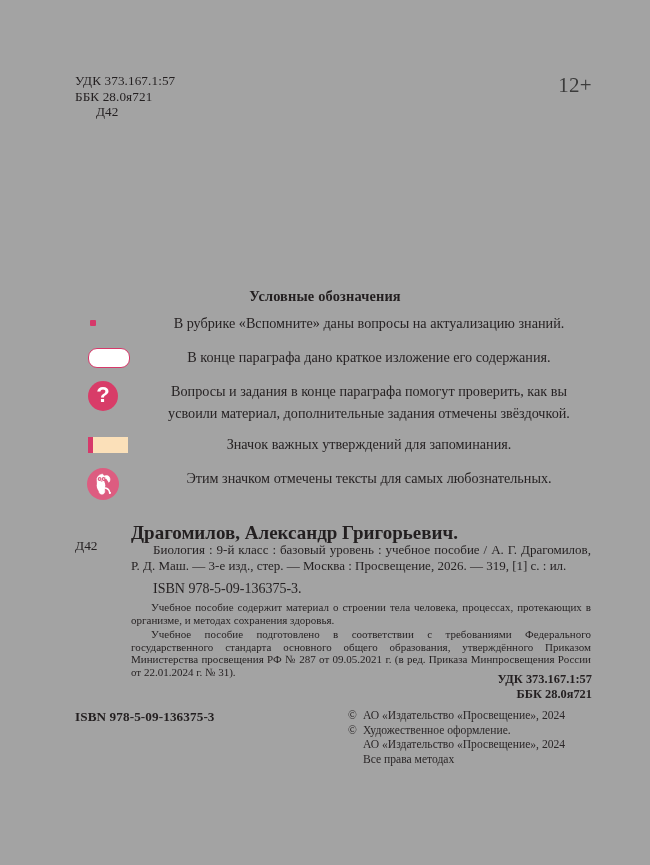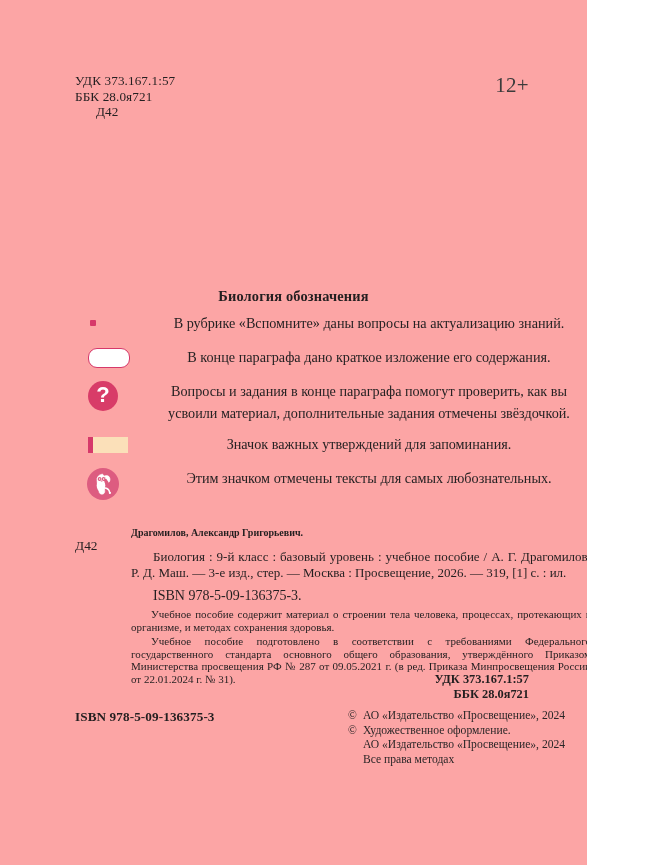--- a/index.html
+++ b/index.html
@@ -2,23 +2,23 @@
 <html lang="ru"><head>
 <meta charset="utf-8">
 <style>
   html, body {
     margin: 0;
     padding: 0;
     background: #ffffff;
   }
   .page {
     position: relative;
-    width: 587px;
+    width: 650px;
     height: 865px;
-    background: #fca5a5;
+    background: #a3a3a3;
     font-family: "Liberation Serif", "DejaVu Serif", serif;
     color: #231f20;
     overflow: hidden;
   }
 
   
   .udk-top {
     position: absolute;
     left: 75px;
     top: 73px;
@@ -164,23 +164,23 @@
     position: absolute;
     left: 0;
     top: 14px;
     font-size: 13.4px;
   }
   .biblio-body {
     margin-left: 56px;
   }
   .biblio-author {
     font-weight: bold;
-    font-size: 10px;
+    font-size: 19px;
     line-height: 17px;
-    margin-bottom: 8px;
+    margin-bottom: 1px;
   }
   .biblio-desc {
     text-align: justify;
     text-align-last: left;
     text-indent: 22px;
     font-size: 13px;
     line-height: 16.4px;
   }
   .biblio-isbn {
     margin-top: 5px;
@@ -244,21 +244,21 @@
 <body>
 
 <div class="page">
 
   <div class="udk-top"><span>УДК 373.167.1:57</span>
 <span>ББК 28.0я721</span>
 <span class="ln3">Д42</span></div>
 
   <div class="age-mark">12+</div>
 
-  <div class="legend-title">Биология обозначения</div>
+  <div class="legend-title">Условные обозначения</div>
 
   <div class="legend">
 
     <div class="legend-row">
       <span class="legend-icon">
         <span class="icon-dot"></span>
       </span>
       <div class="legend-text">В рубрике «Вспомните» даны вопросы на актуализацию знаний.</div>
     </div>
 

